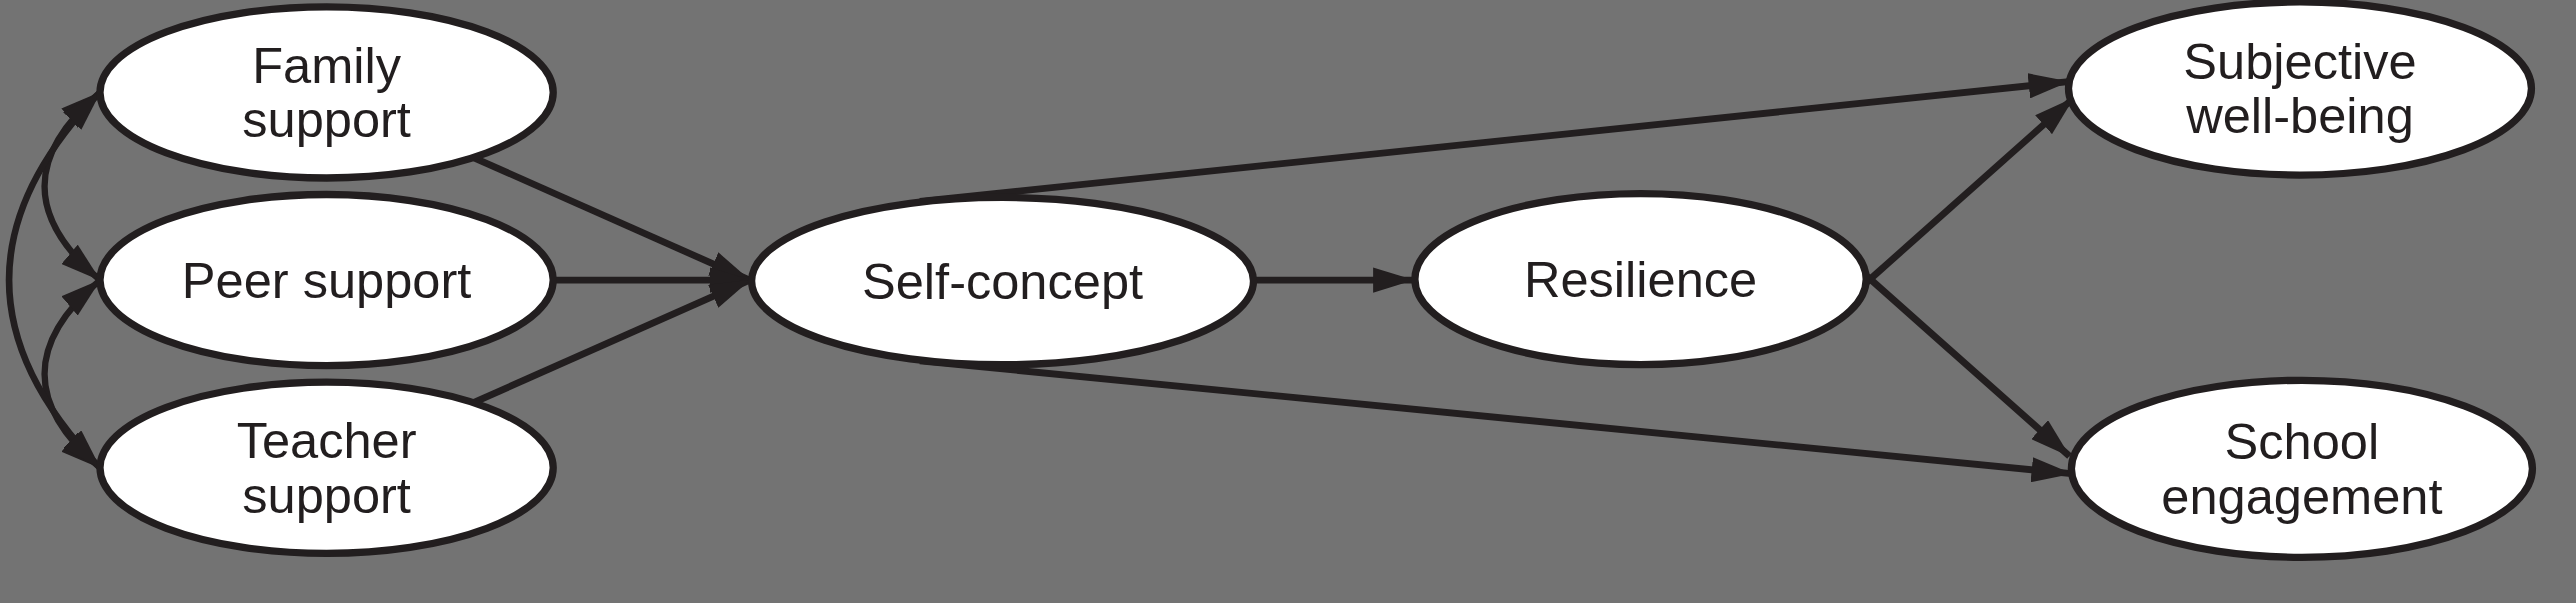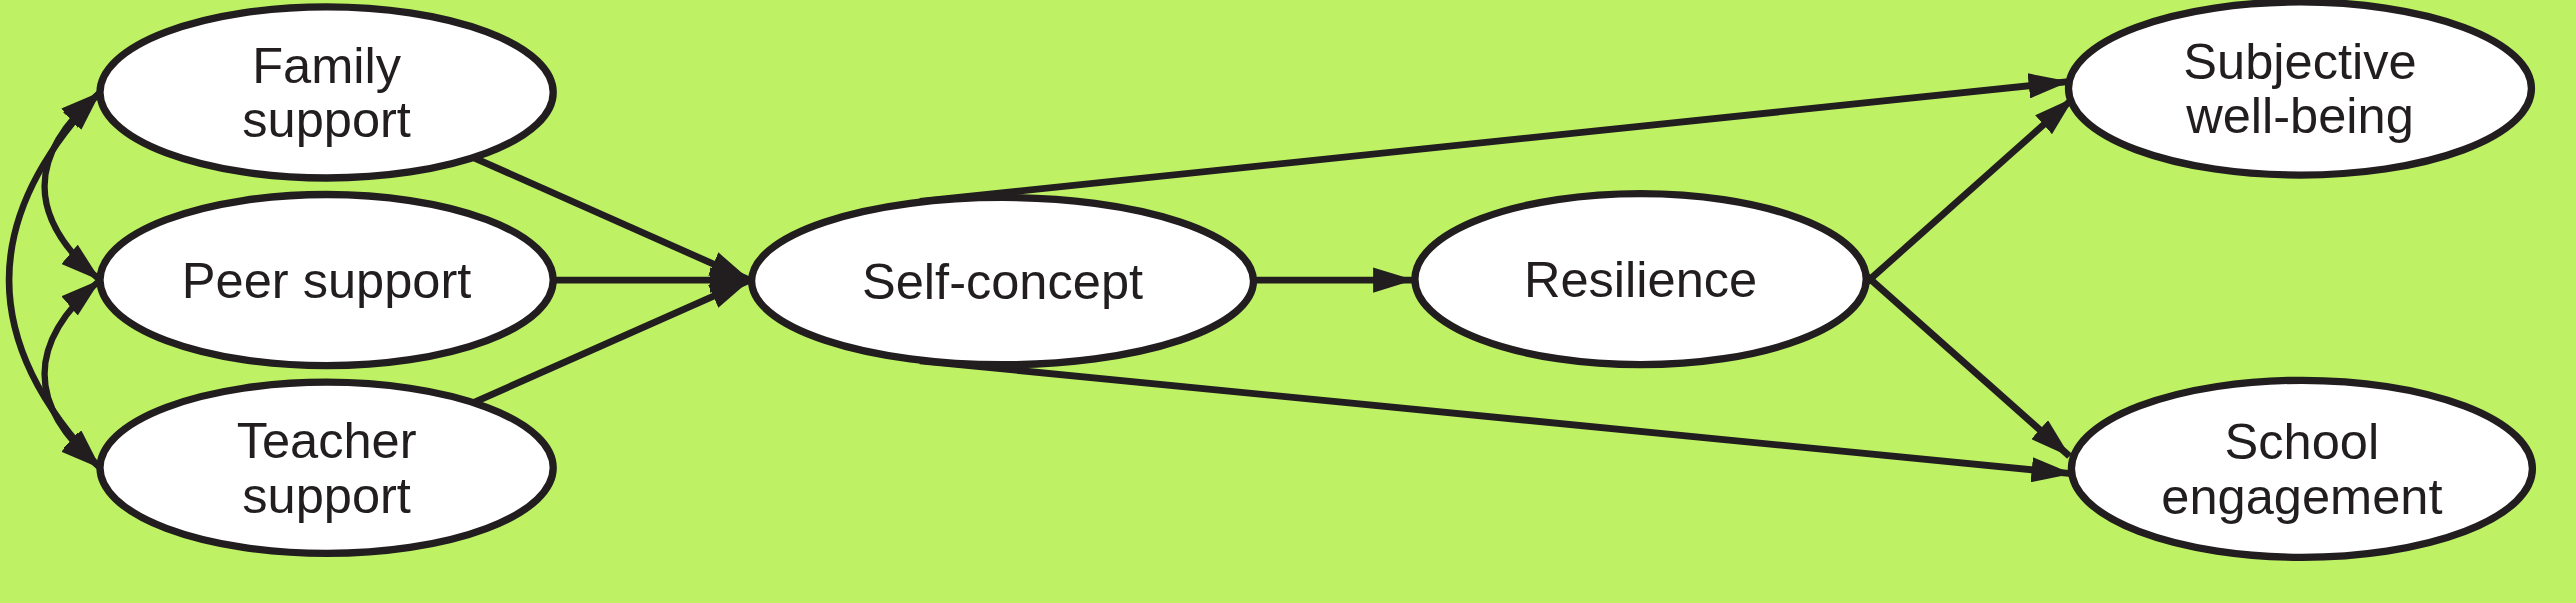--- a/index.html
+++ b/index.html
@@ -5,21 +5,21 @@
   html, body {
     margin: 0;
     padding: 0;
     background: #ffffff;
     overflow: hidden;
   }
   #diagram-root {
     width: 2576px;
     height: 603px;
     position: relative;
-    background: #bef264;
+    background: #737373;
   }
   svg {
     display: block;
   }
   text {
     font-family: "Liberation Sans", "DejaVu Sans", sans-serif;
     font-weight: 400;
   }
 </style>
 </head>

